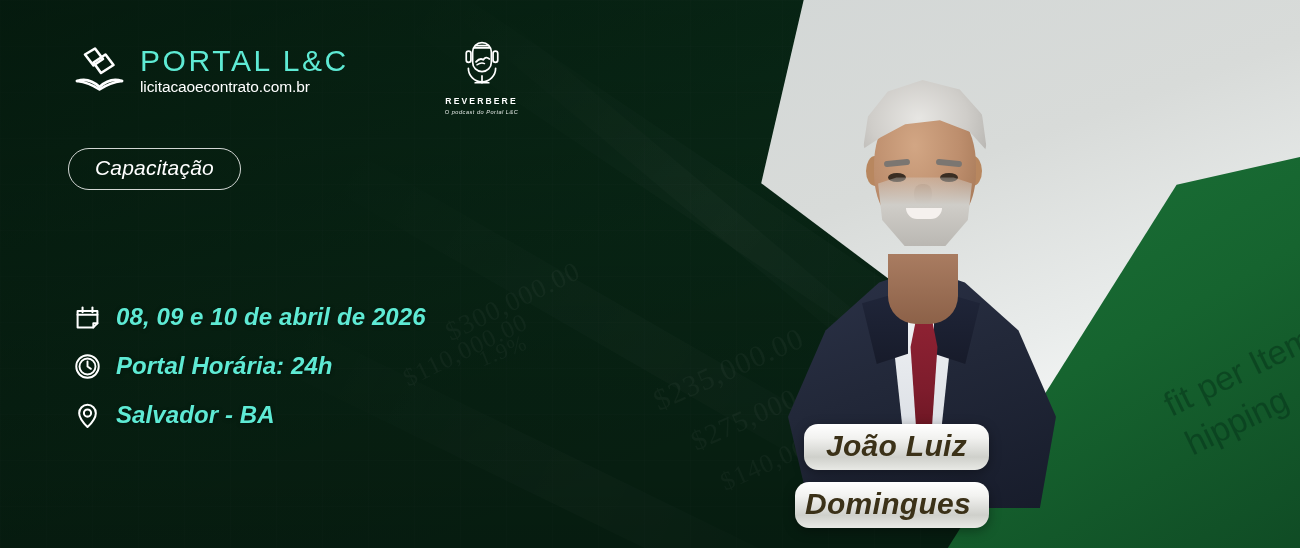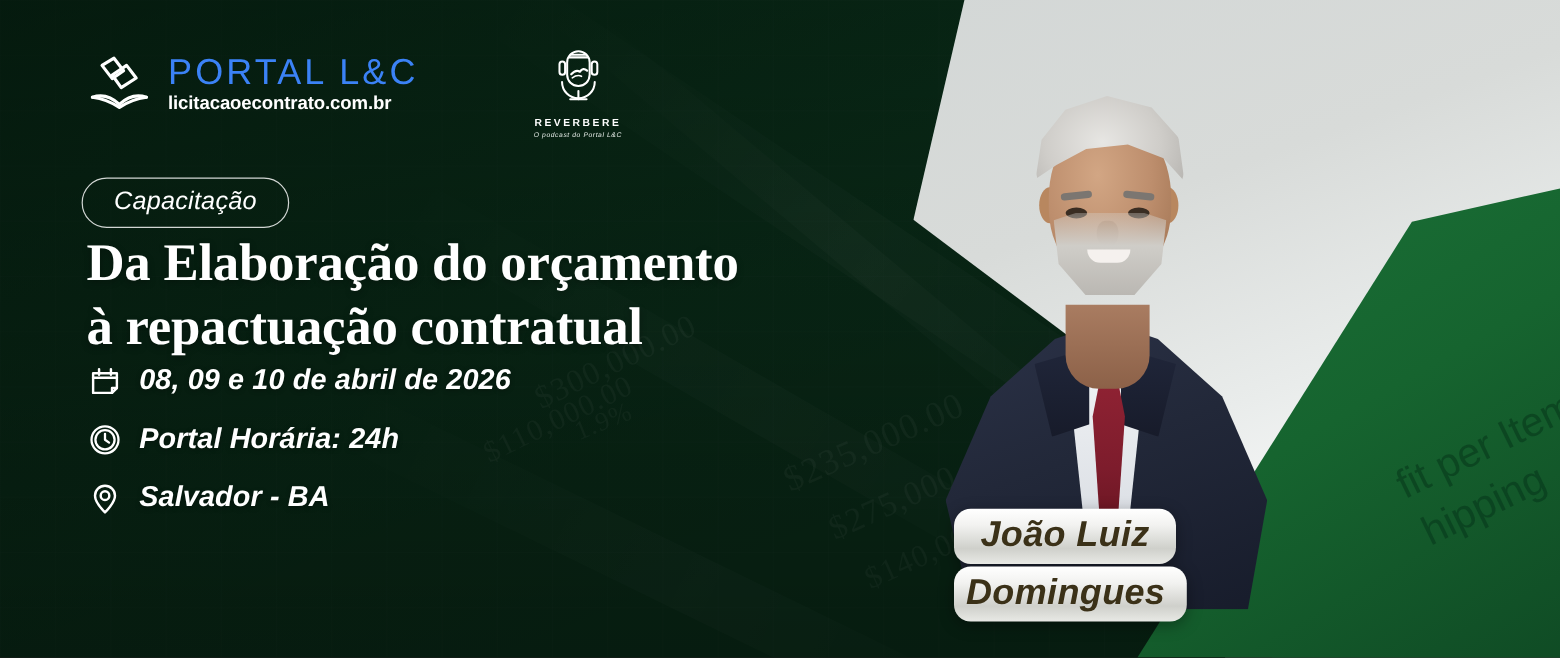--- a/index.html
+++ b/index.html
@@ -188,25 +188,25 @@
     width:18px; height:22px;
     background:rgba(150,104,72,0.45); border-radius:40% 40% 50% 50%;
   }
 
   
   .logo-row { position:absolute; left:72px; top:42px; display:flex; align-items:flex-start; gap:96px; }
   .logo-lc { display:flex; align-items:center; gap:12px; }
   .logo-mark { width:56px; height:56px; flex:0 0 auto; }
   .logo-words { display:flex; flex-direction:column; line-height:1; }
   .logo-title {
-    color:#3b82f6; font-size:30px; font-weight:400;
+    color:#5eead4; font-size:30px; font-weight:400;
     letter-spacing:2.6px;
   }
   .logo-sub {
-    color:#ffffff; font-size:15.5px; font-weight:700;
+    color:#ffffff; font-size:15.5px; font-weight:400;
     letter-spacing:-0.1px; margin-top:3px;
   }
   .logo-podcast { display:flex; flex-direction:column; align-items:center; margin-top:-2px; }
   .pod-name {
     color:#ffffff; font-size:8.6px; font-weight:700;
     letter-spacing:2.1px; margin-top:4px;text-align:right;
   }
   .pod-tag {
     color:#e6ece8; font-size:5.6px; font-style:italic;
     letter-spacing:0.5px; margin-top:3px;
@@ -234,30 +234,30 @@
     letter-spacing:-0.2px;
     text-shadow:0 2px 6px rgba(0,0,0,0.30);
   }
   .headline span { display:block; }
 
   
   .info-list { position:absolute; left:74px; top:303px; display:flex; flex-direction:column; gap:21px; }
   .info-row { display:flex; align-items:center; gap:15px; }
   .info-icon { width:27px; height:27px; flex:0 0 auto; }
   .info-text {
-    color:#ffffff;
+    color:#5eead4;
     font-size:24px; font-weight:700; font-style:italic;
     letter-spacing:0.1px;
     text-shadow:0 1px 4px rgba(0,0,0,0.35);
   }
 
   
   .nameplates {
     position:absolute; left:795px; top:424px;
-    display:flex; flex-direction:column; align-items:flex-start; gap:2px;
+    display:flex; flex-direction:column; align-items:flex-end; gap:12px;
     filter:drop-shadow(0 3px 6px rgba(0,0,0,0.35));
   }
   .plate {
     background:linear-gradient(180deg,#ffffff 0%, #f2f2f0 30%, #cfd0cb 72%, #e8e9e5 100%);
     border-radius:14px;
     padding:5px 22px 7px;
     color:#3b3118;
     font-size:30px; font-weight:700; font-style:italic;
     letter-spacing:0.3px; line-height:1.14;
     white-space:nowrap;
@@ -354,24 +354,20 @@
         </svg>
       </span>
       <span class="pod-name">REVERBERE</span>
       <span class="pod-tag">O podcast do Portal L&amp;C</span>
     </div>
 
   </div>
 
   <div class="badge-cap">Capacitação</div>
 
-  <h1 class="headline">
-    <span>Da Elaboração do orçamento</span>
-    <span>à repactuação contratual</span>
-  </h1>
 
   <div class="info-list">
 
     <div class="info-row">
       <span class="info-icon">
         <svg viewBox="0 0 24 24" width="27" height="27" fill="none" stroke="#ffffff" stroke-width="1.8" stroke-linecap="round" stroke-linejoin="round">
           <path d="M3.2 6.2 h17.6 v11 l-3.6 3.6 H3.2 Z"></path>
           <path d="M17.2 20.8 v-3.6 h3.6"></path>
           <path d="M3.2 9.6 h17.6"></path>
           <path d="M7.6 3.2 v4.2"></path>

